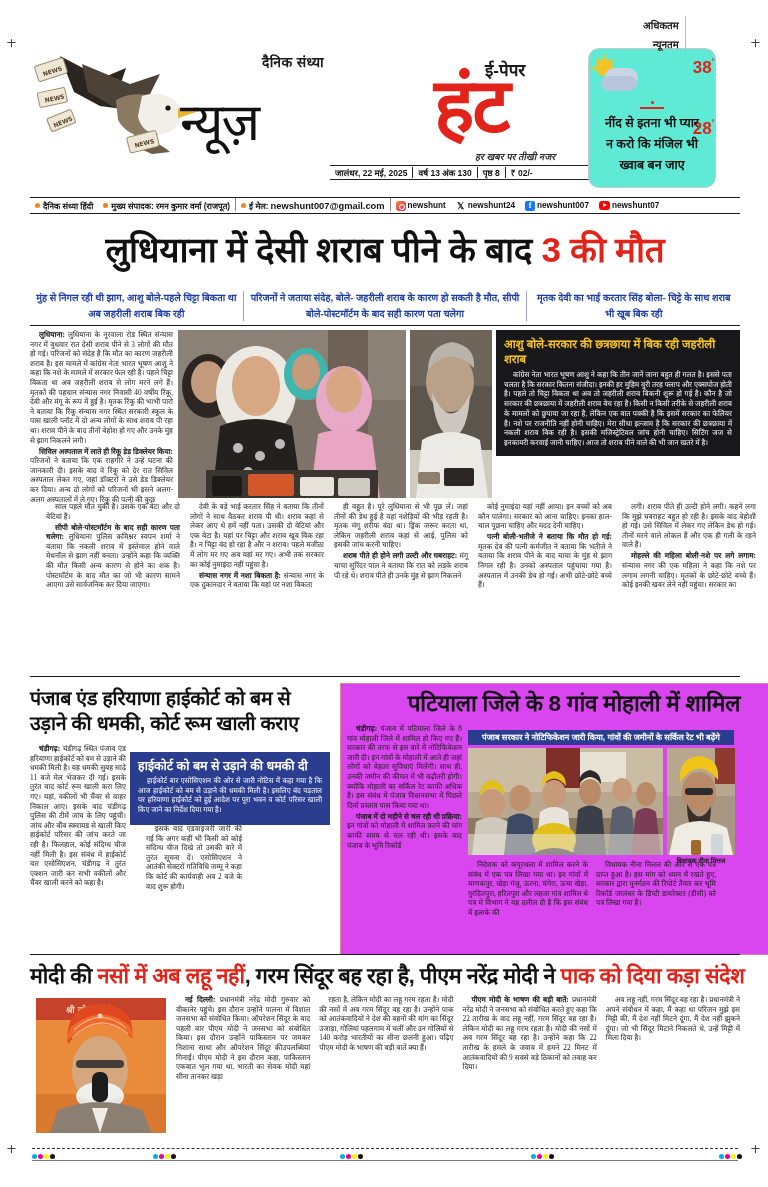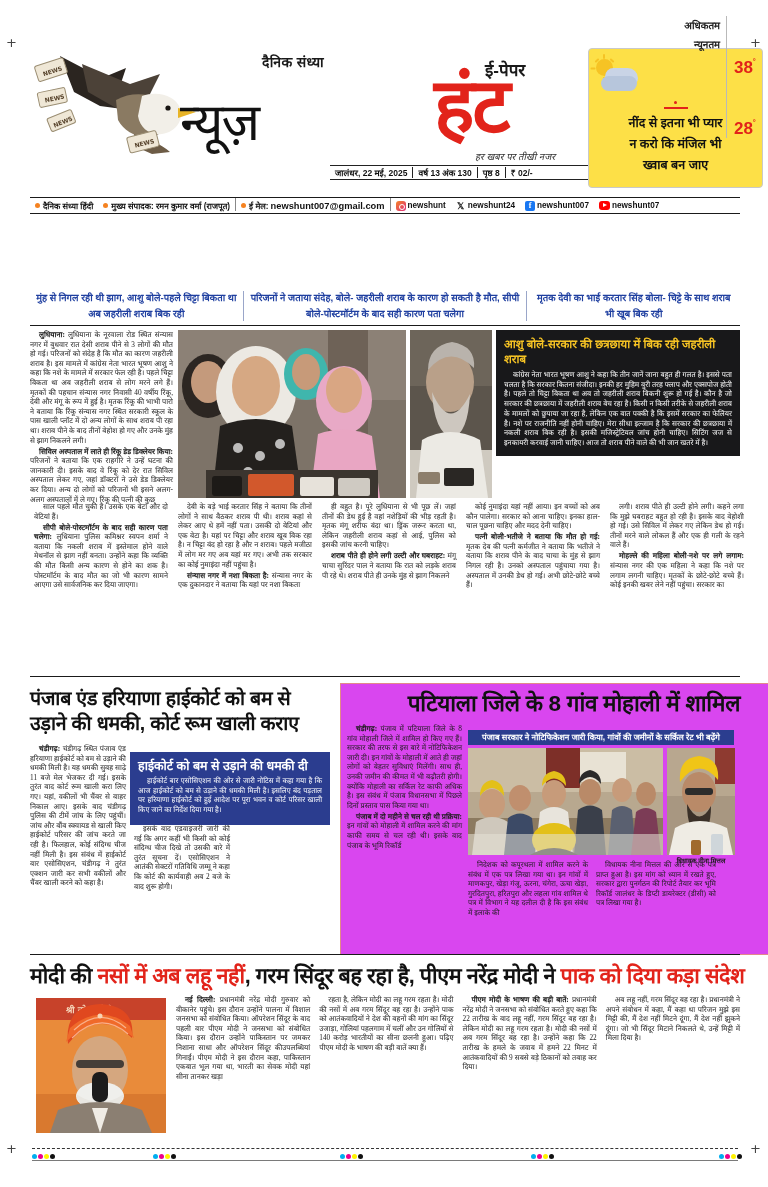--- a/index.html
+++ b/index.html
@@ -33,37 +33,37 @@
     font-family:"Liberation Sans", sans-serif; font-weight:bold;
     font-size:76px; line-height:76px; color:#e2231a; letter-spacing:-2px;
   }
   .epaper-label {
     position:absolute; left:455px; top:18px;
     font-family:"Liberation Sans", sans-serif; font-weight:bold;
     font-size:17px; color:#1a1a1a;
   }
   .tagline {
     position:absolute; left:395px; top:110px; width:180px; text-align:center;
-    font-family:"Liberation Sans", sans-serif; font-weight:normal;
+    font-family:"Liberation Sans", sans-serif; font-weight:bold;
     font-size:9.5px; color:#333; font-style:italic;
   }
   .issue-bar {
     position:absolute; left:300px; top:125px; width:282px; height:15px;
     display:flex; align-items:center;
     border-top:1px solid #222; border-bottom:1px solid #222;
     font-family:"Liberation Sans", sans-serif; font-size:8.5px; font-weight:bold; color:#111;
   }
   .issue-bar > span { padding:0 5px; border-right:1px solid #222; white-space:nowrap; }
   .issue-bar > span:last-child { border-right:none; }
   .issue-bar .price { color:#111; }
 
   
   .weather {
-    position:absolute; left:588px; top:48px; width:175px; height:140px;
-    background:#fde047; border:1px solid #c9c9c9; border-radius:4px;
+    position:absolute; left:588px; top:48px; width:128px; height:140px;
+    background:#5eead4; border:1px solid #c9c9c9; border-radius:11px;
   }
   .w-top { display:flex; align-items:center; height:52px; padding:4px 6px 0 6px; }
   .w-icon { width:48px; height:40px; position:relative; flex:0 0 48px; }
   .w-sun { position:absolute; left:1px; top:2px; width:17px; height:17px; background:#f6c324; border-radius:50%; }
   .w-ray { position:absolute; background:#f6c324; width:2px; height:5px; border-radius:1px; }
   .w-cloud1 { position:absolute; left:10px; top:11px; width:33px; height:17px; background:#c9d4e6; border-radius:10px 12px 8px 8px; }
   .w-cloud2 { position:absolute; left:6px; top:19px; width:36px; height:15px; background:#b7c6dc; border-radius:9px; }
   .w-labels { flex:1; display:flex; }
   .w-names { font-family:"Liberation Sans",sans-serif; font-size:10px; font-weight:bold; color:#222; line-height:19px; text-align:right; padding-right:6px; flex:1; }
   .w-vals { border-left:1px solid #b9b9b9; padding-left:7px; }
@@ -125,31 +125,31 @@
     position:absolute; left:466px; top:0px; width:244px; background:#18181a;
     border:1px solid #18181a;
   }
   .redbox-title {
     background:#18181a; color:#f6c324; font-family:"Liberation Sans",sans-serif;
     font-weight:bold; font-size:11.5px; line-height:15px; padding:6px 7px 3px 7px;
   }
   .redbox-body { color:#ffffff; font-size:7.3px; line-height:9.7px; text-align:justify; padding:0 7px 7px 7px; }
   .redbox-body p { text-indent:9px; }
 
-  .lower-cols { position:absolute; left:4px; top:172px; width:710px; display:flex; gap:10px; }
+  .lower-cols { position:absolute; left:16px; top:172px; width:710px; display:flex; gap:10px; }
   .lower-cols .col { width:138px; }
 
   
   .mid-sec { position:absolute; left:30px; top:686px; width:710px; }
   .hc-hl {
     position:absolute; left:0; top:0; width:300px;
     font-family:"Liberation Sans",sans-serif; font-weight:bold;
     font-size:19.5px; line-height:25px; color:#111; letter-spacing:-.2px;
   }
-  .hc-cols { position:absolute; left:0; top:58px; width:300px; display:flex; gap:8px; }
+  .hc-cols { position:absolute; left:0; top:58px; width:300px; display:flex; gap:20px; }
   .hc-cols .col { width:96px; }
   .bluebox {
     position:absolute; left:100px; top:66px; width:200px; background:#2b3d8f;
     color:#fff; padding:6px 8px 8px 8px;
   }
   .bluebox h4 { font-family:"Liberation Sans",sans-serif; font-weight:bold; font-size:12.5px; line-height:16px; margin-bottom:3px; }
   .bluebox .col { color:#fff; font-size:7.2px; line-height:9.6px; }
 
   .patiala-box {
     position:absolute; left:310px; top:-3px; width:468px; height:272px;
@@ -306,20 +306,23 @@
     <div class="is-seg">
       <span class="fb-icon">f</span>
       <span>newshunt007</span>
     </div>
     <div class="is-seg">
       <span class="yt-icon"></span>
       <span>newshunt07</span>
     </div>
   </div>
 
+  <div class="lead-hl">
+    <span>लुधियाना में देसी शराब पीने के बाद </span><span class="red">3 की मौत</span>
+  </div>
 
   <div class="kicker-row">
     <div class="kicker">मुंह से निगल रही थी झाग, आशु बोले-पहले चिट्टा बिकता था अब जहरीली शराब बिक रही</div>
     <div class="kick-div"></div>
     <div class="kicker mid">परिजनों ने जताया संदेह, बोले- जहरीली शराब के कारण हो सकती है मौत, सीपी बोले-पोस्टमॉर्टम के बाद सही कारण पता चलेगा</div>
     <div class="kick-div"></div>
     <div class="kicker">मृतक देवी का भाई करतार सिंह बोला- चिट्टे के साथ शराब भी खूब बिक रही</div>
   </div>
   <div class="hr-black" style="top:325px;"></div>
 

